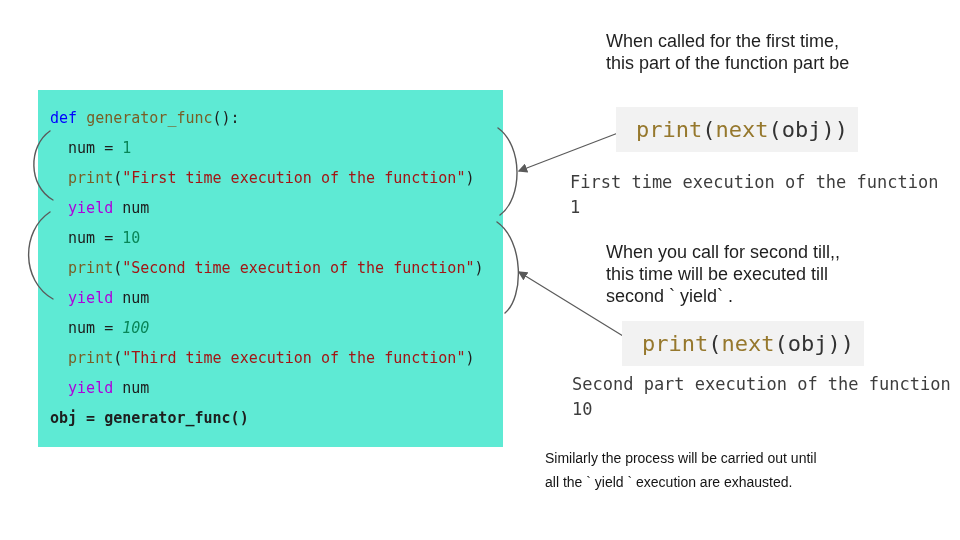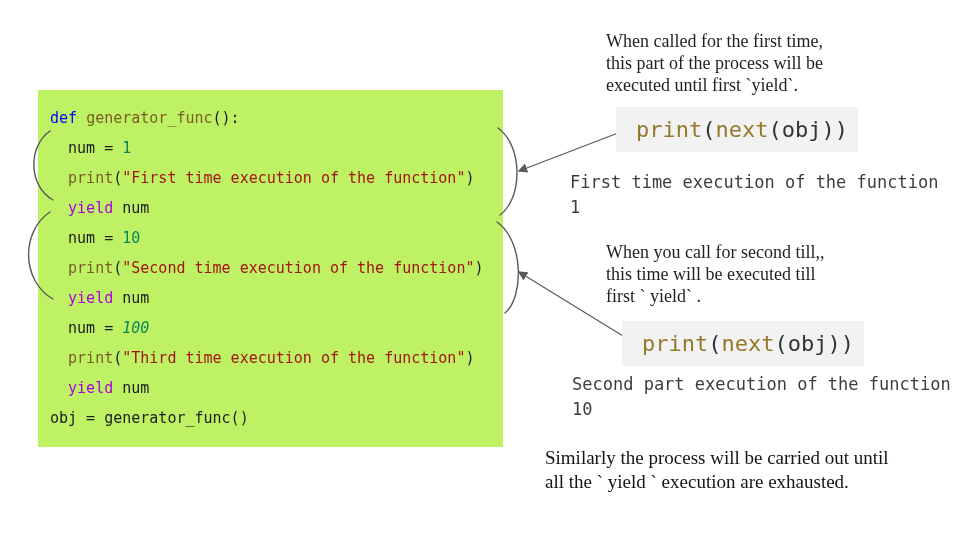--- a/index.html
+++ b/index.html
@@ -2,34 +2,34 @@
 <html><head>
 <meta charset="utf-8">
 <style>
   html,body{margin:0;padding:0;}
   body{width:960px;height:540px;background:#ffffff;overflow:hidden;
        font-family:"Liberation Sans",sans-serif;}
   .stage{position:relative;width:960px;height:540px;}
 
   
   .code-block{position:absolute;left:38px;top:90px;width:465px;height:357px;
-    background:#bef264;box-sizing:border-box;padding:13px 0 0 12px;
+    background:#5eead4;box-sizing:border-box;padding:13px 0 0 12px;
     font-family:"DejaVu Sans Mono","Liberation Mono",monospace;
     font-size:15px;line-height:30px;color:#1e1e1e;}
   .code-line{white-space:pre;height:30px;}
 
   
   .overlay{position:absolute;left:0;top:0;width:960px;height:540px;pointer-events:none;}
 
   
-  .note{position:absolute;font-size:18px;line-height:22px;color:#1f1f1f;font-family:Liberation Serif, serif;}
+  .note{position:absolute;font-size:18px;line-height:22px;color:#1f1f1f;}
   .note div{white-space:pre;}
   .note-first{left:606px;top:30px;}
   .note-second{left:606px;top:241px;}
-  .note-footer{left:545px;top:446px;font-size:19px;line-height:24px;color:#141414;}
+  .note-footer{left:545px;top:446px;font-size:14px;line-height:24px;color:#141414;}
 
   
   .snippet{position:absolute;width:242px;height:45px;background:#f2f2f2;
     box-sizing:border-box;display:flex;align-items:center;padding-left:20px;
     font-family:"DejaVu Sans Mono","Liberation Mono",monospace;
     font-size:22px;white-space:pre;}
   .snippet-first{left:616px;top:107px;}
   .snippet-second{left:622px;top:321px;}
 
   
@@ -48,56 +48,55 @@
       <div class="code-line"><span style="color: rgb(0, 0, 255);">def </span><span style="color: rgb(121, 94, 38);">generator_func</span><span style="color: rgb(30, 30, 30);">():</span></div>
       <div class="code-line"><span style="color: rgb(30, 30, 30);">  num = </span><span style="color: rgb(9, 134, 88);">1</span></div>
       <div class="code-line"><span style="color: rgb(30, 30, 30);">  </span><span style="color: rgb(121, 94, 38);">print</span><span style="color: rgb(30, 30, 30);">(</span><span style="color: rgb(163, 21, 21);">"First time execution of the function"</span><span style="color: rgb(30, 30, 30);">)</span></div>
       <div class="code-line"><span style="color: rgb(30, 30, 30);">  </span><span style="color: rgb(175, 0, 219);">yield</span><span style="color: rgb(30, 30, 30);"> num</span></div>
       <div class="code-line"><span style="color: rgb(30, 30, 30);">  num = </span><span style="color: rgb(9, 134, 88);">10</span></div>
       <div class="code-line"><span style="color: rgb(30, 30, 30);">  </span><span style="color: rgb(121, 94, 38);">print</span><span style="color: rgb(30, 30, 30);">(</span><span style="color: rgb(163, 21, 21);">"Second time execution of the function"</span><span style="color: rgb(30, 30, 30);">)</span></div>
       <div class="code-line"><span style="color: rgb(30, 30, 30);">  </span><span style="color: rgb(175, 0, 219);">yield</span><span style="color: rgb(30, 30, 30);"> num</span></div>
       <div class="code-line"><span style="color: rgb(30, 30, 30);">  num = </span><span style="color: rgb(9, 134, 88); font-style: italic;">100</span></div>
       <div class="code-line"><span style="color: rgb(30, 30, 30);">  </span><span style="color: rgb(121, 94, 38);">print</span><span style="color: rgb(30, 30, 30);">(</span><span style="color: rgb(163, 21, 21);">"Third time execution of the function"</span><span style="color: rgb(30, 30, 30);">)</span></div>
       <div class="code-line"><span style="color: rgb(30, 30, 30);">  </span><span style="color: rgb(175, 0, 219);">yield</span><span style="color: rgb(30, 30, 30);"> num</span></div>
-      <div class="code-line"><span style="color: rgb(30, 30, 30);">obj = generator_func()</span></div>
+      <div class="code-line"><span style="color: rgb(30, 30, 30); font-weight: bold;">obj = generator_func()</span></div>
     </div>
 
   <svg class="overlay" viewBox="0 0 960 540" xmlns="http://www.w3.org/2000/svg">
     <defs>
       <marker id="arrowhead" viewBox="0 0 10 10" refX="8.5" refY="5" markerWidth="8" markerHeight="8" orient="auto-start-reverse">
         <path d="M0,0 L10,5 L0,10 z" fill="#5a5a5a"></path>
       </marker>
     </defs>
 
     <path d="M 50 131 C 28 146, 28 186, 53 200" fill="none" stroke="#5a5a5a" stroke-width="1.4" stroke-linecap="round"></path>
     <path d="M 50 212 C 21 231, 21 281, 53 299" fill="none" stroke="#5a5a5a" stroke-width="1.4" stroke-linecap="round"></path>
     <path d="M 498 128 C 523 146, 523 198, 500 215" fill="none" stroke="#5a5a5a" stroke-width="1.4" stroke-linecap="round"></path>
     <path d="M 497 222 C 524 241, 524 297, 505 313" fill="none" stroke="#5a5a5a" stroke-width="1.4" stroke-linecap="round"></path>
 
     <line x1="618" y1="133" x2="519" y2="171" stroke="#5a5a5a" stroke-width="1.2" marker-end="url(#arrowhead)"></line>
     <line x1="623" y1="336" x2="519" y2="272" stroke="#5a5a5a" stroke-width="1.2" marker-end="url(#arrowhead)"></line>
   </svg>
 
   <div class="note note-first">
     <div>When called for the first time,</div>
-    <div>this part of the process will be</div>
-    <div>executed until first `yield`.</div>
+    <div>this part of the function part be</div>
   </div>
 
   <div class="snippet snippet-first"><span style="color: rgb(150, 120, 45);">print</span><span style="color: rgb(51, 51, 51);">(</span><span style="color: rgb(150, 120, 45);">next</span><span style="color: rgb(51, 51, 51);">(obj))</span></div>
 
   <div class="console console-first">
     <div>First time execution of the function</div>
     <div>1</div>
   </div>
 
   <div class="note note-second">
     <div>When you call for second till,,</div>
     <div>this time will be executed till</div>
-    <div>first ` yield` .</div>
+    <div>second ` yield` .</div>
   </div>
 
   <div class="snippet snippet-second"><span style="color: rgb(150, 120, 45);">print</span><span style="color: rgb(51, 51, 51);">(</span><span style="color: rgb(150, 120, 45);">next</span><span style="color: rgb(51, 51, 51);">(obj))</span></div>
 
   <div class="console console-second">
     <div>Second part execution of the function</div>
     <div>10</div>
   </div>
 
   <div class="note note-footer">

